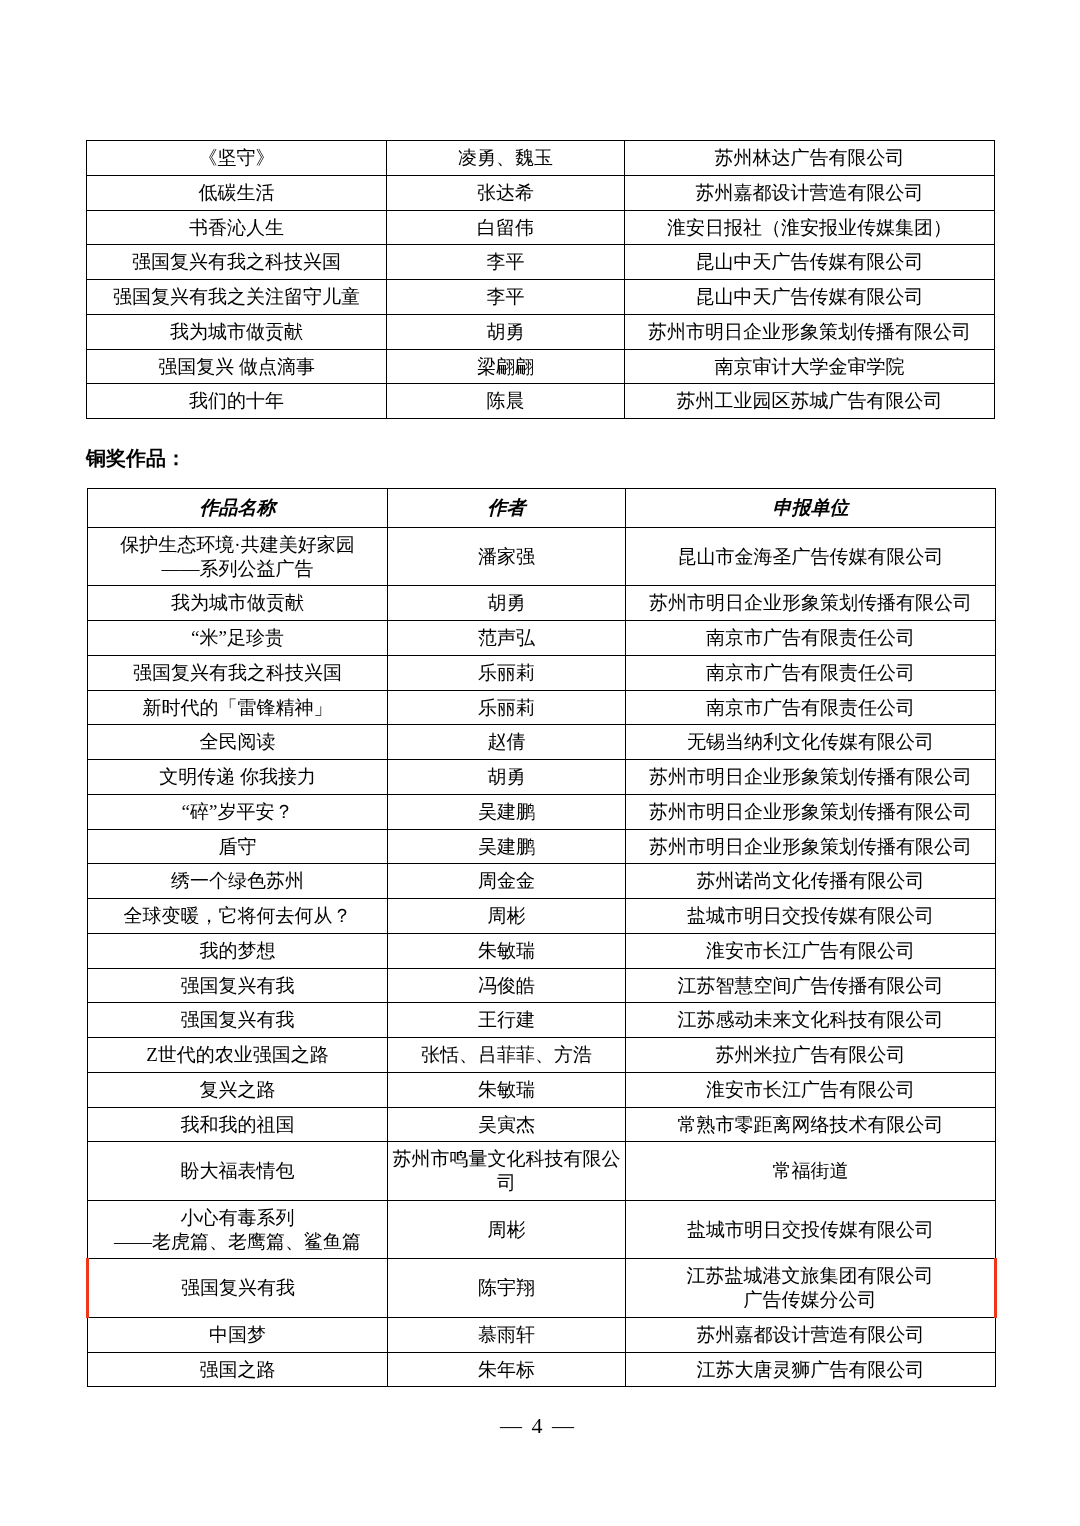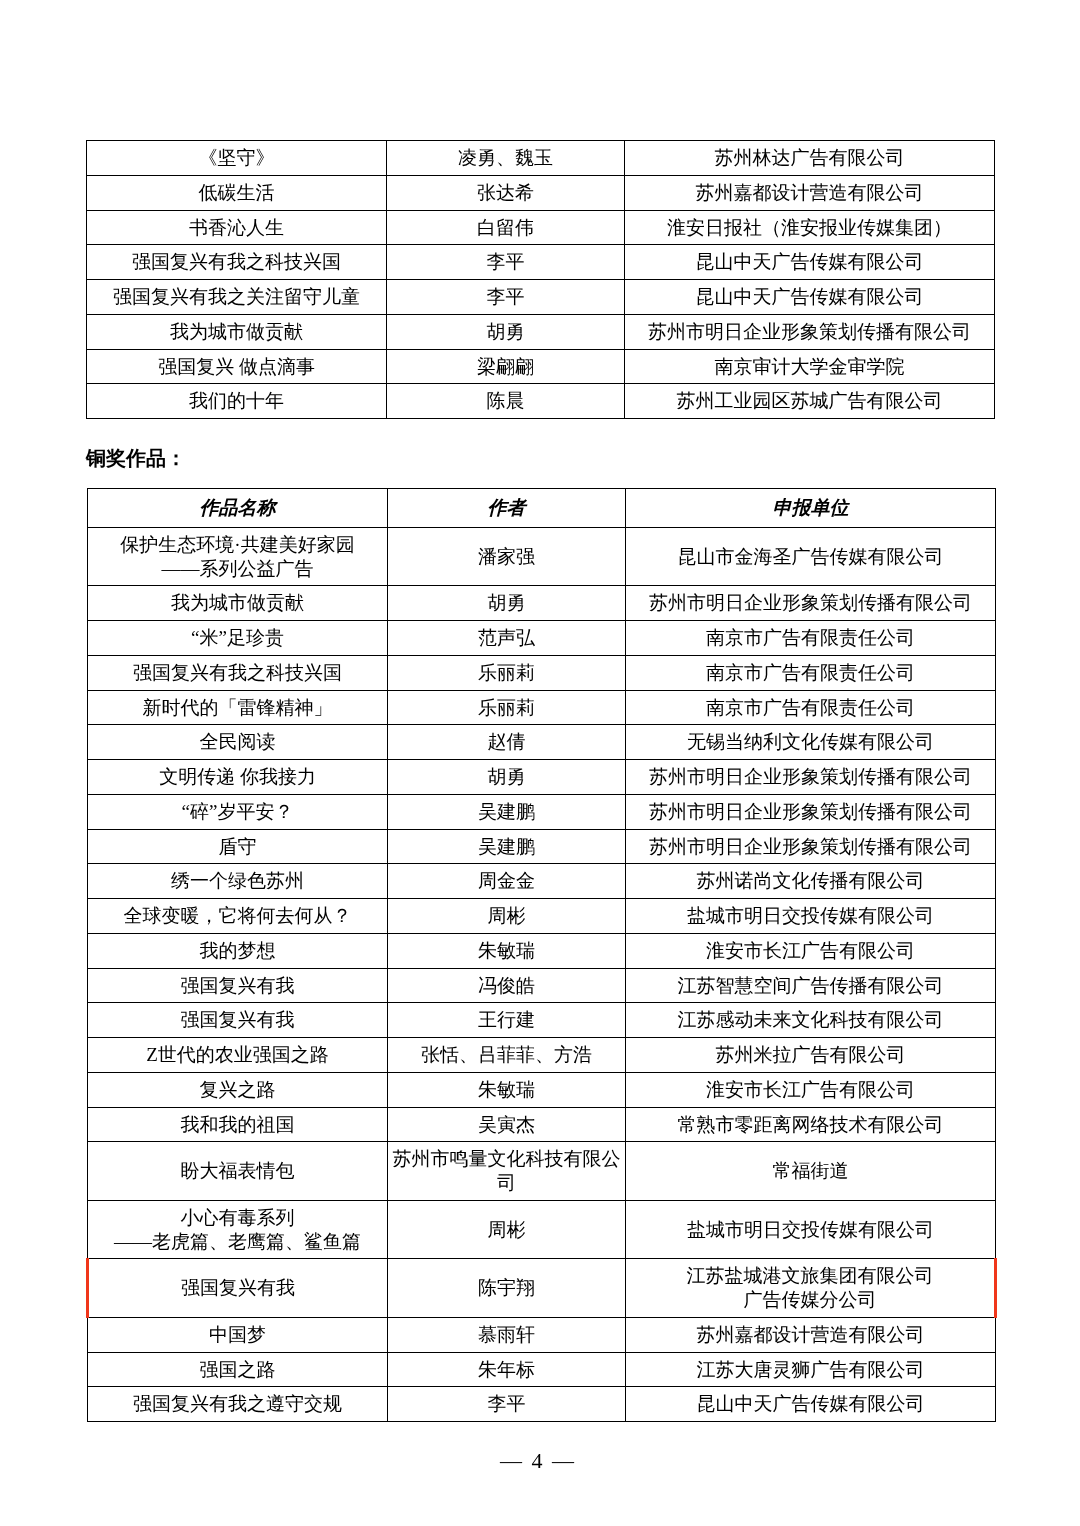--- a/index.html
+++ b/index.html
@@ -247,22 +247,17 @@
         <tr>
           <td>中国梦</td>
           <td>慕雨轩</td>
           <td>苏州嘉都设计营造有限公司</td>
         </tr>
         <tr>
           <td>强国之路</td>
           <td>朱年标</td>
           <td>江苏大唐灵狮广告有限公司</td>
         </tr>
-        <tr>
-          <td>强国复兴有我之遵守交规</td>
-          <td>李平</td>
-          <td>昆山中天广告传媒有限公司</td>
-        </tr>
       </tbody>
   </table>
 
   <div class="page-number">— 4 —</div>
 </div>
 
 </body></html>

